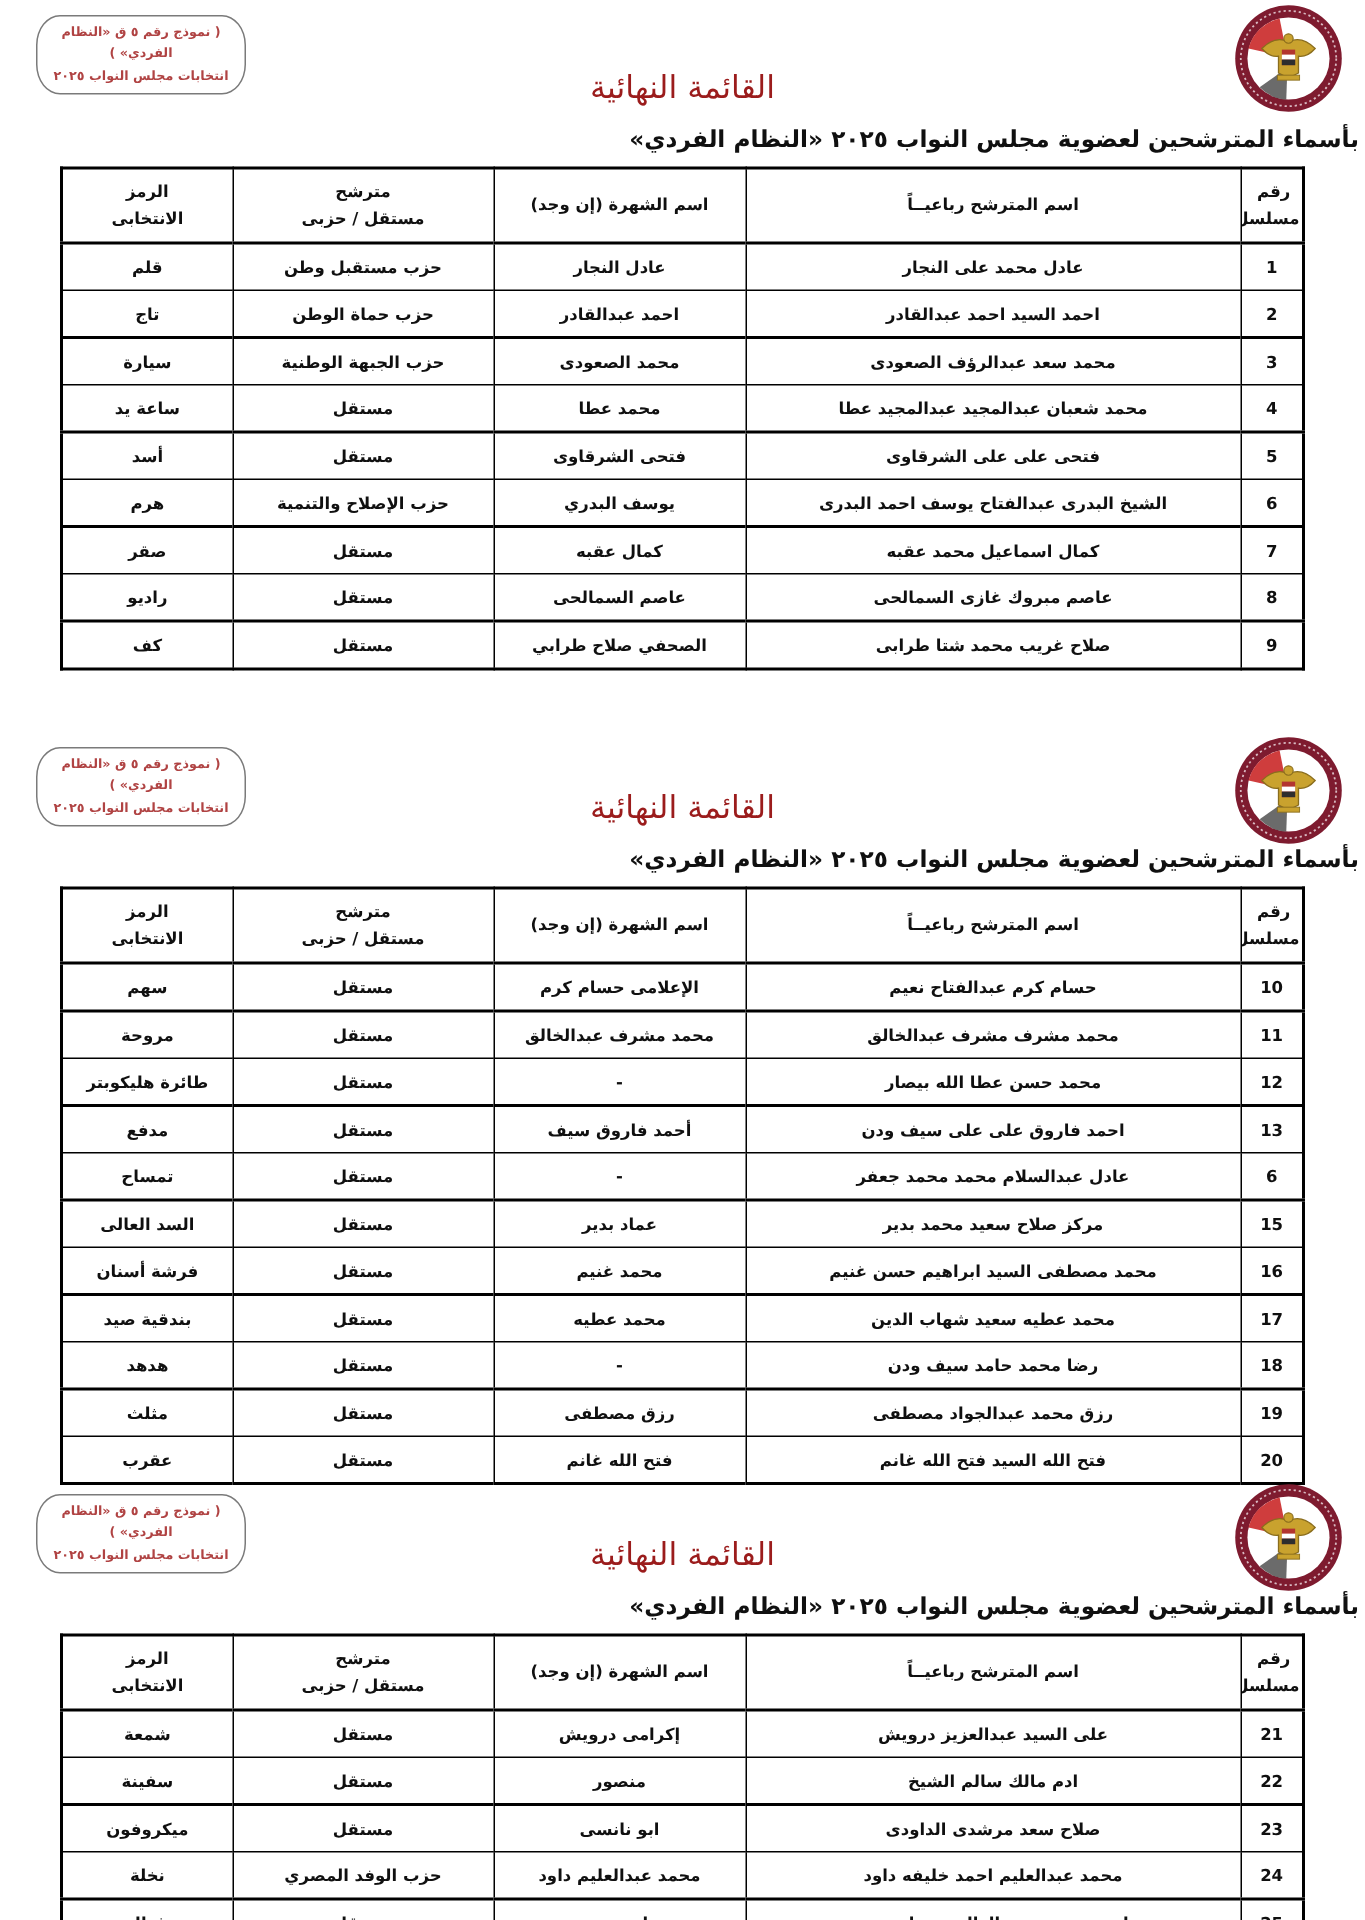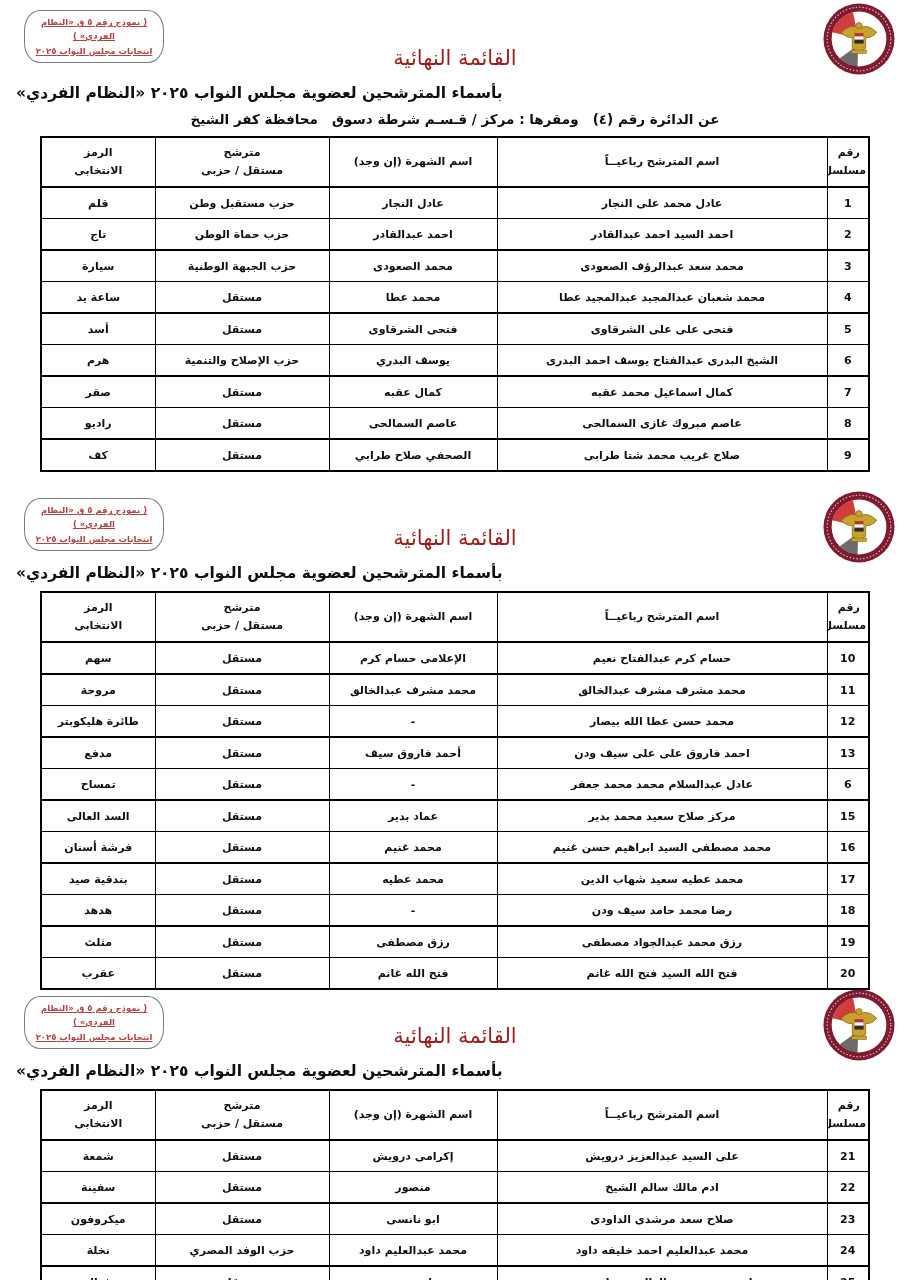--- a/index.html
+++ b/index.html
@@ -10,26 +10,26 @@
   }
   .section { position:absolute; left:0; right:0; }
   .sec-1 { top:0; }
   .sec-2 { top:488px; }
   .sec-3 { top:986px; }
 
   .form-box {
     position:absolute; left:24px; top:10px; width:132px;
     border:1.3px solid #7a7a7a; border-radius:16px / 20px;
     padding:4px 3px; text-align:center;
-    color:#b04343; font-size:8.5px; font-weight:bold; line-height:1.7;text-decoration:underline;
+    color:#b04343; font-size:8.5px; font-weight:bold; line-height:1.7;
   }
   .logo { position:absolute; right:14px; top:2px; width:74px; height:74px; }
 
   .title-red  { text-align:center; color:#9b1c1c; font-weight:normal; font-size:21px;  margin:0; letter-spacing:.5px; }
-  .subtitle   { text-align:left; color:#101010; font-weight:bold; font-size:15.5px; margin:14px 16px 0; }
+  .subtitle   { text-align:right; color:#101010; font-weight:bold; font-size:15.5px; margin:14px 4px 0; }
   .district   { text-align:center; color:#101010; font-weight:bold; font-size:13.5px; margin:9px 0 0; }
 
   .sec-1 .title-red { padding-top:46px; }
   .sec-2 .title-red, .sec-3 .title-red { padding-top:38px; }
 
   table.cand {
     width:828px; margin:9px auto 0; border-collapse:collapse;
     table-layout:fixed; border:2.5px solid #000; background:#fff;
   }
   .cand th, .cand td {
@@ -64,21 +64,20 @@
       <path d="M-26,26 A37,37 0 0 0 -2,37 L-1,8 Z" fill="#3a3a3a" opacity="0.75"></path>
       <path d="M-24,-9 Q-12,-21 0,-15 Q12,-21 24,-9 Q17,-1 9,-2 L9,13 Q0,19 -9,13 L-9,-2 Q-17,-1 -24,-9 Z" fill="#c9a22e" stroke="#8a6d1d" stroke-width="1.2"></path>
       <circle cx="0" cy="-18" r="4.2" fill="#c9a22e" stroke="#8a6d1d" stroke-width="1"></circle>
       <rect x="-10" y="15" width="20" height="4.5" fill="#c9a22e" stroke="#8a6d1d" stroke-width="0.8"></rect>
       <rect x="-6" y="-8" width="12" height="14" fill="#b3352f"></rect>
       <rect x="-6" y="-3.5" width="12" height="4.5" fill="#ffffff"></rect>
       <rect x="-6" y="1" width="12" height="5" fill="#2e2e2e"></rect>
     </svg>
     <h1 class="title-red">القائمة النهائية</h1>
     <div class="subtitle">بأسماء المترشحين لعضوية مجلس النواب ٢٠٢٥ «النظام الفردي»</div>
-    <div class="district">عن الدائرة رقم (٤)&nbsp;&nbsp; ومقرها : مركز / قـسـم شرطة دسوق&nbsp;&nbsp; محافظة كفر الشيخ</div>
     <table class="cand">
       <colgroup>
         <col class="c-serial">
           <col class="c-name">
           <col class="c-shohra">
           <col class="c-party">
           <col class="c-symbol">
       </colgroup>
       <thead>
         <tr>

